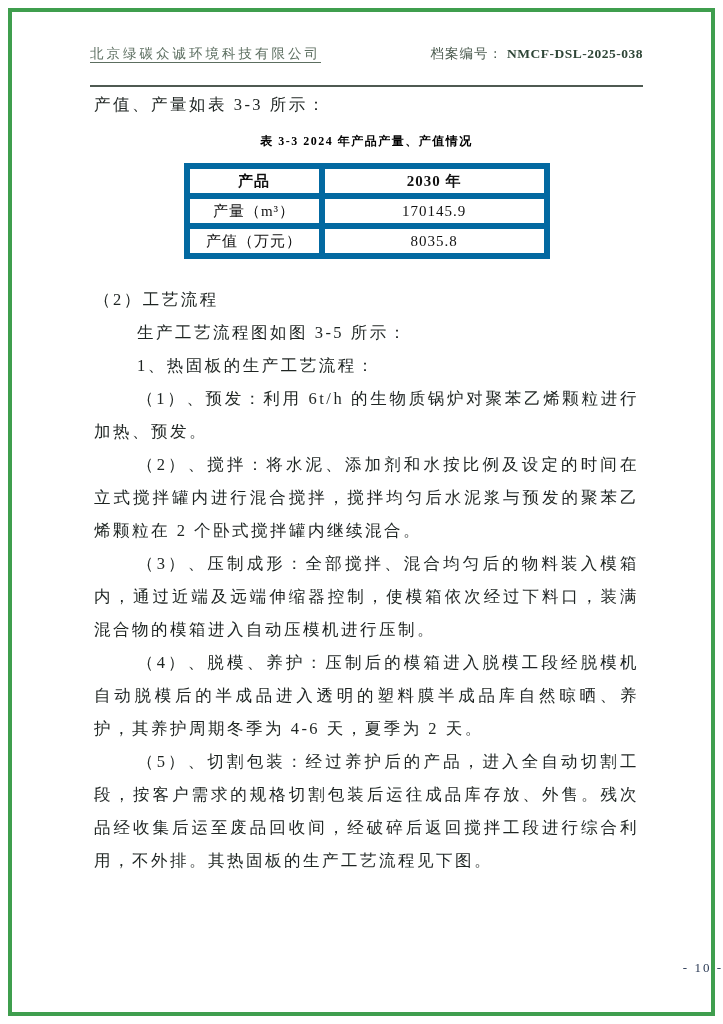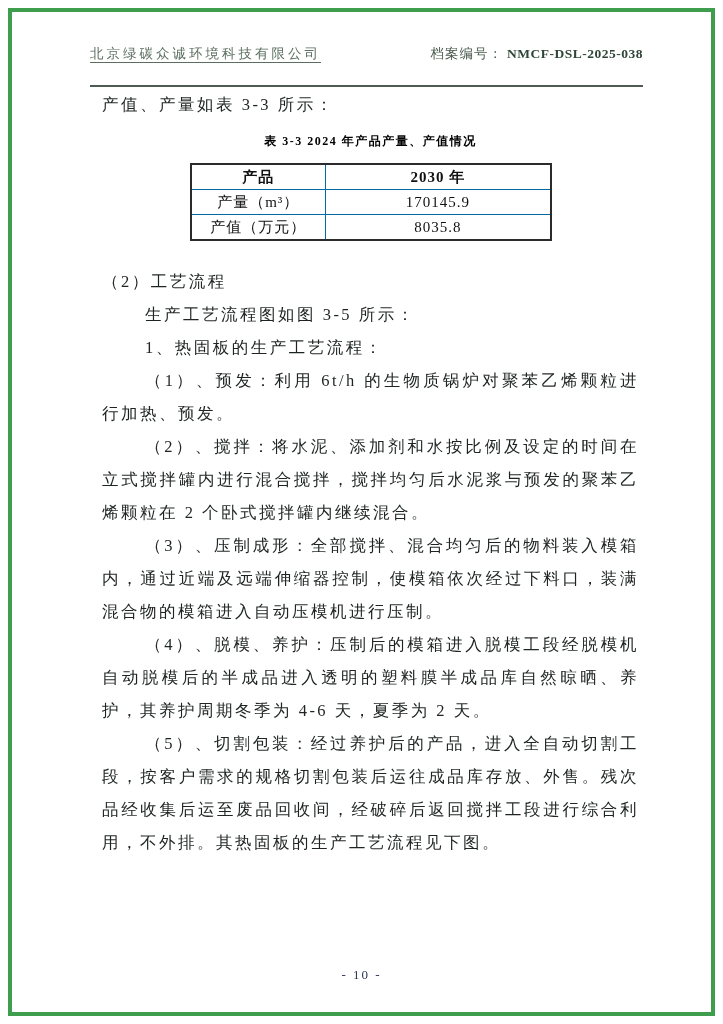--- a/index.html
+++ b/index.html
@@ -44,21 +44,21 @@
   }
   .archive { color: #4a5a4e; letter-spacing: 1px; }
   .archive-num {
     color: #2f4637;
     font-weight: bold;
     letter-spacing: 0.5px;
     margin-left: 4px;
   }
   .content {
     position: absolute;
-    left: 102px;
+    left: 94px;
     right: 84px;
     top: 88px;
     color: #1e2422;
     font-size: 16.5px;
     letter-spacing: 2.5px;
   }
   .content p { margin: 0; line-height: 33px; }
   .intro { text-align: justify; }
   .table-title {
     margin-top: 4px !important;
@@ -73,41 +73,41 @@
     border-collapse: collapse;
     margin: 5px auto 0 auto;
     width: 360px;
     table-layout: fixed;
     border: 2px solid #2b2b2b;
     font-size: 15px;
     letter-spacing: 1px;
     color: #111111;
   }
   table.prod th, table.prod td {
-    border: 1px solid #0369a1;
+    border: 6px solid #0369a1;
     height: 24px;
     text-align: center;
     vertical-align: middle;
     padding: 0 0;
   }
   table.prod col.c1 { width: 135px; }
   table.prod col.c2 { width: 225px; }
   table.prod th { font-weight: bold; }
   .paras { margin-top: 13px; }
   .para {
     text-align: justify;
     text-indent: 43px;
   }
   .para.no-indent { text-indent: 0; margin-top: 24px; }
   .footer {
     position: absolute;
     left: 0;
     right: 0;
-    bottom: 41px;
-    text-align: center;
+    bottom: 48px;
+    text-align: right;
     font-size: 13px;
     color: #2b3a55;
     letter-spacing: 2px;
   }
 </style>
 </head>
 <body>
 
 <div class="page">
   <div class="frame"></div>

